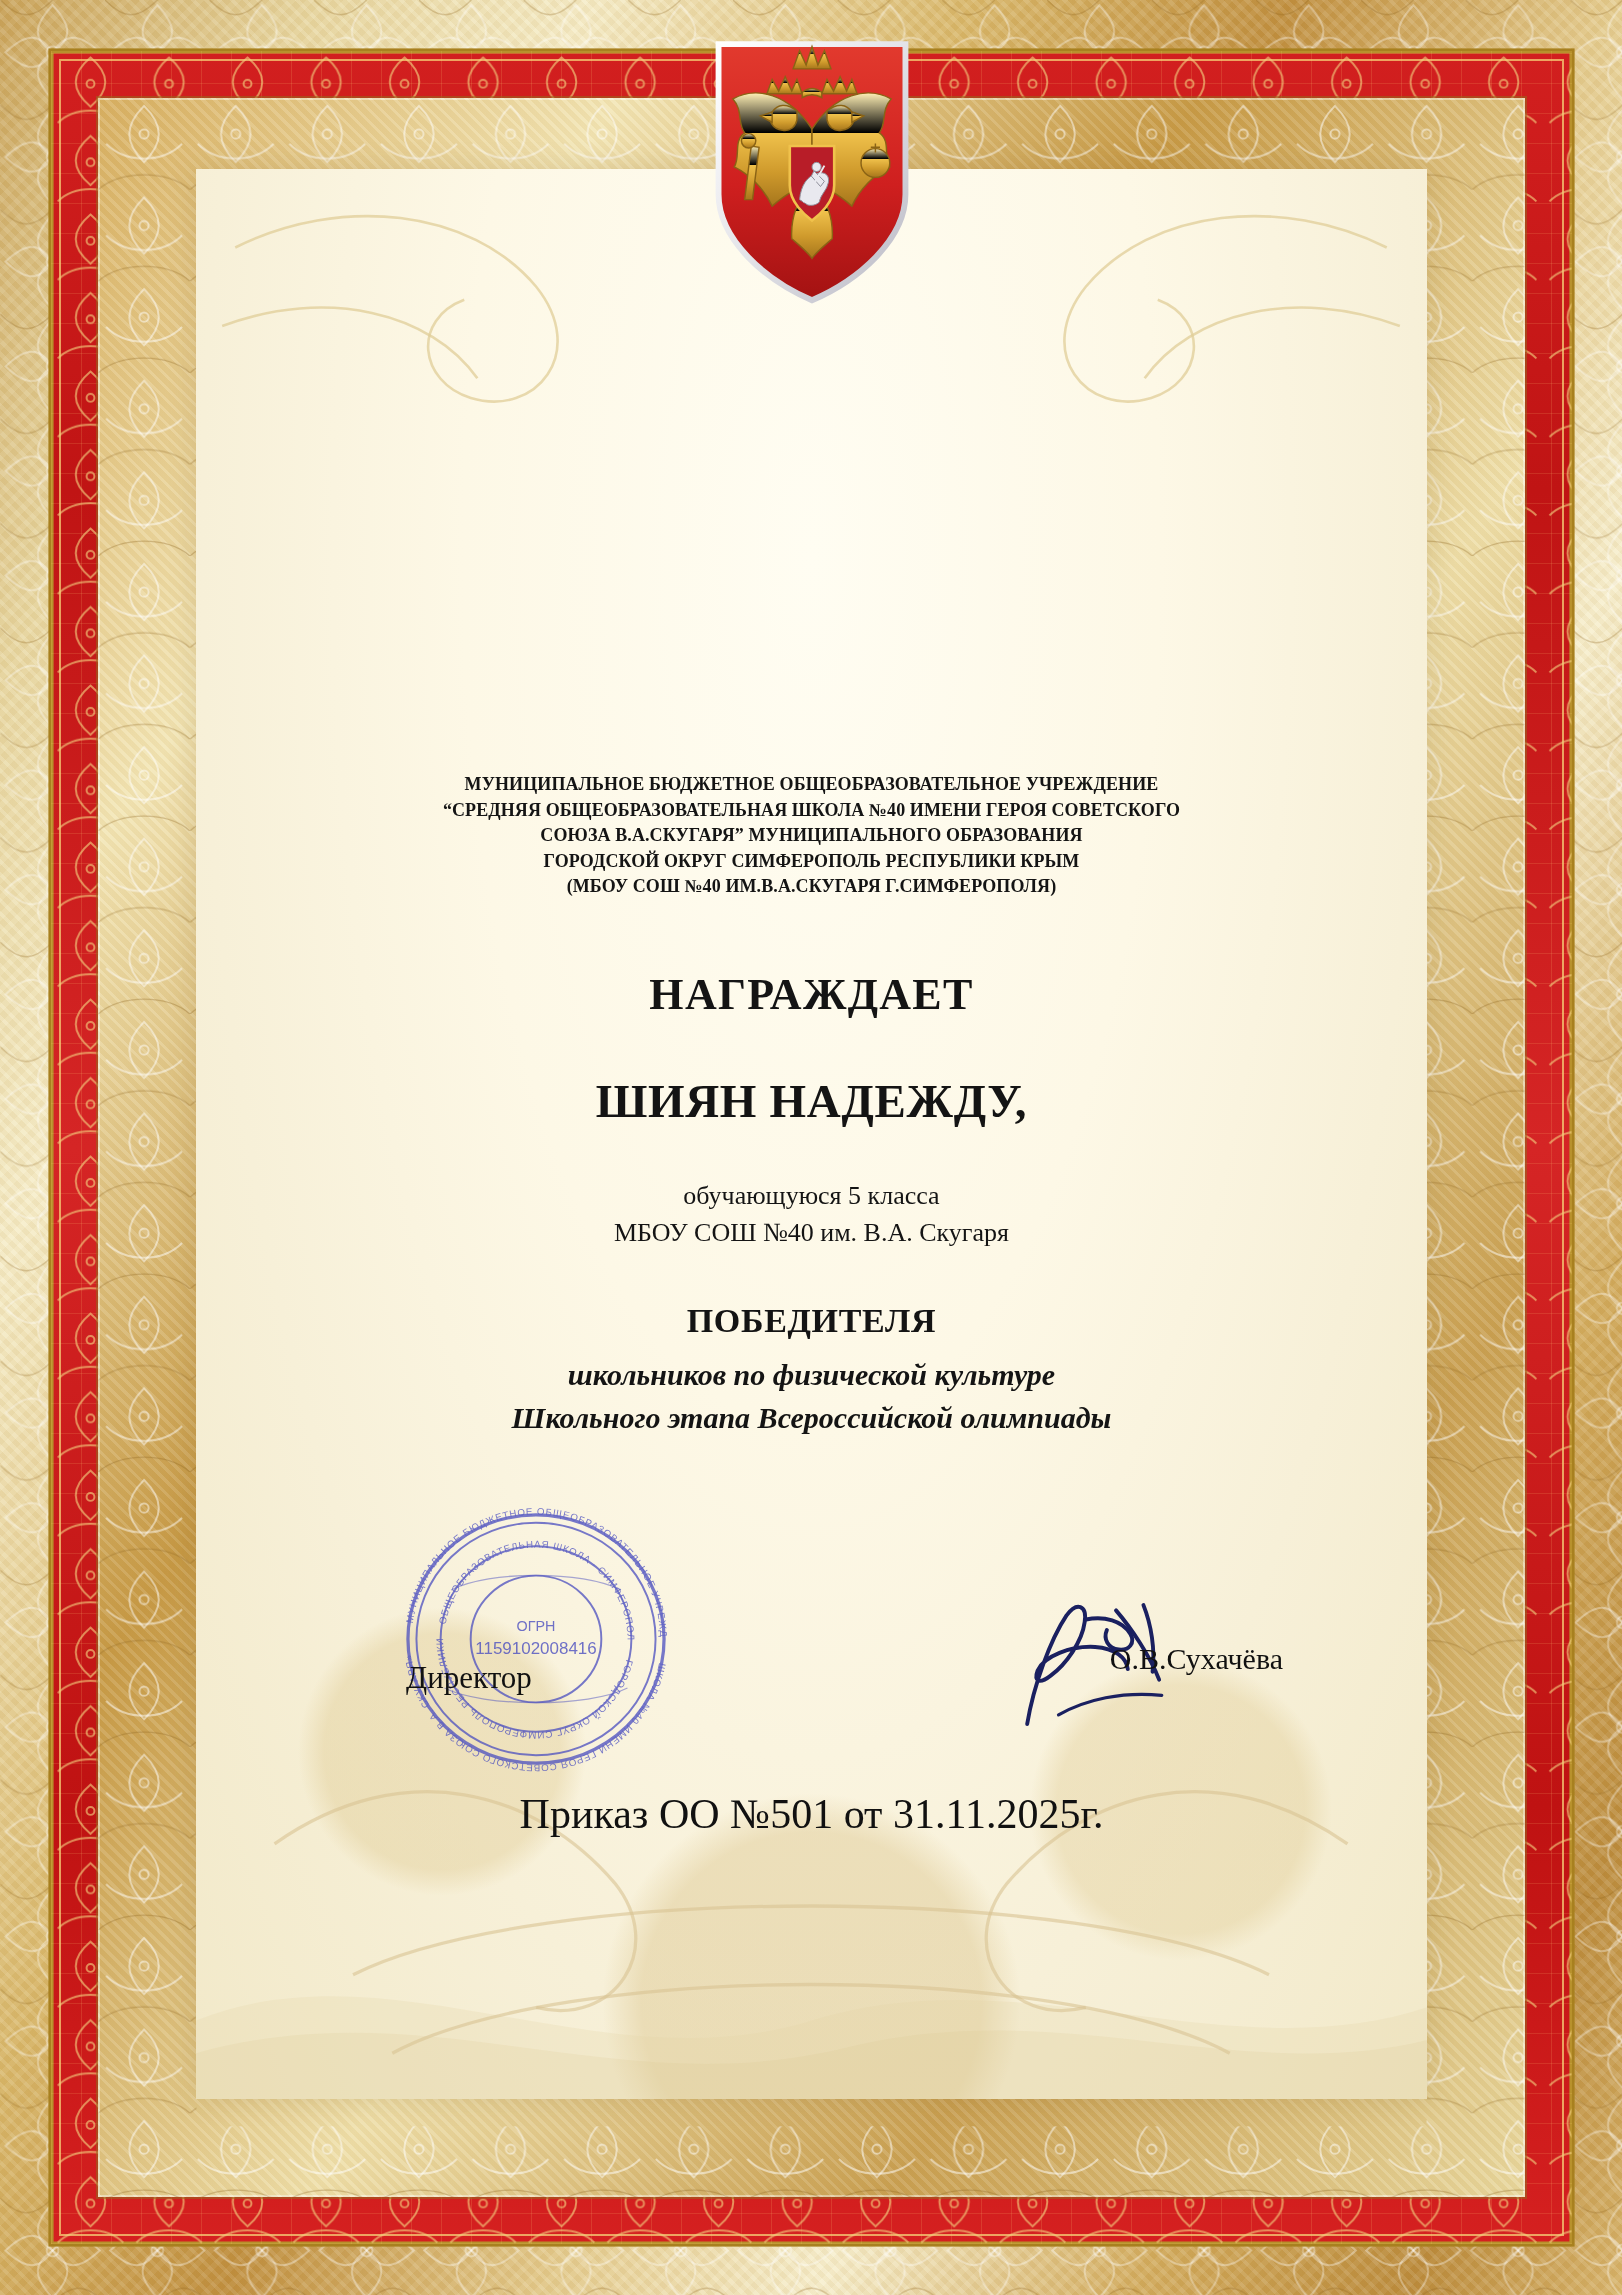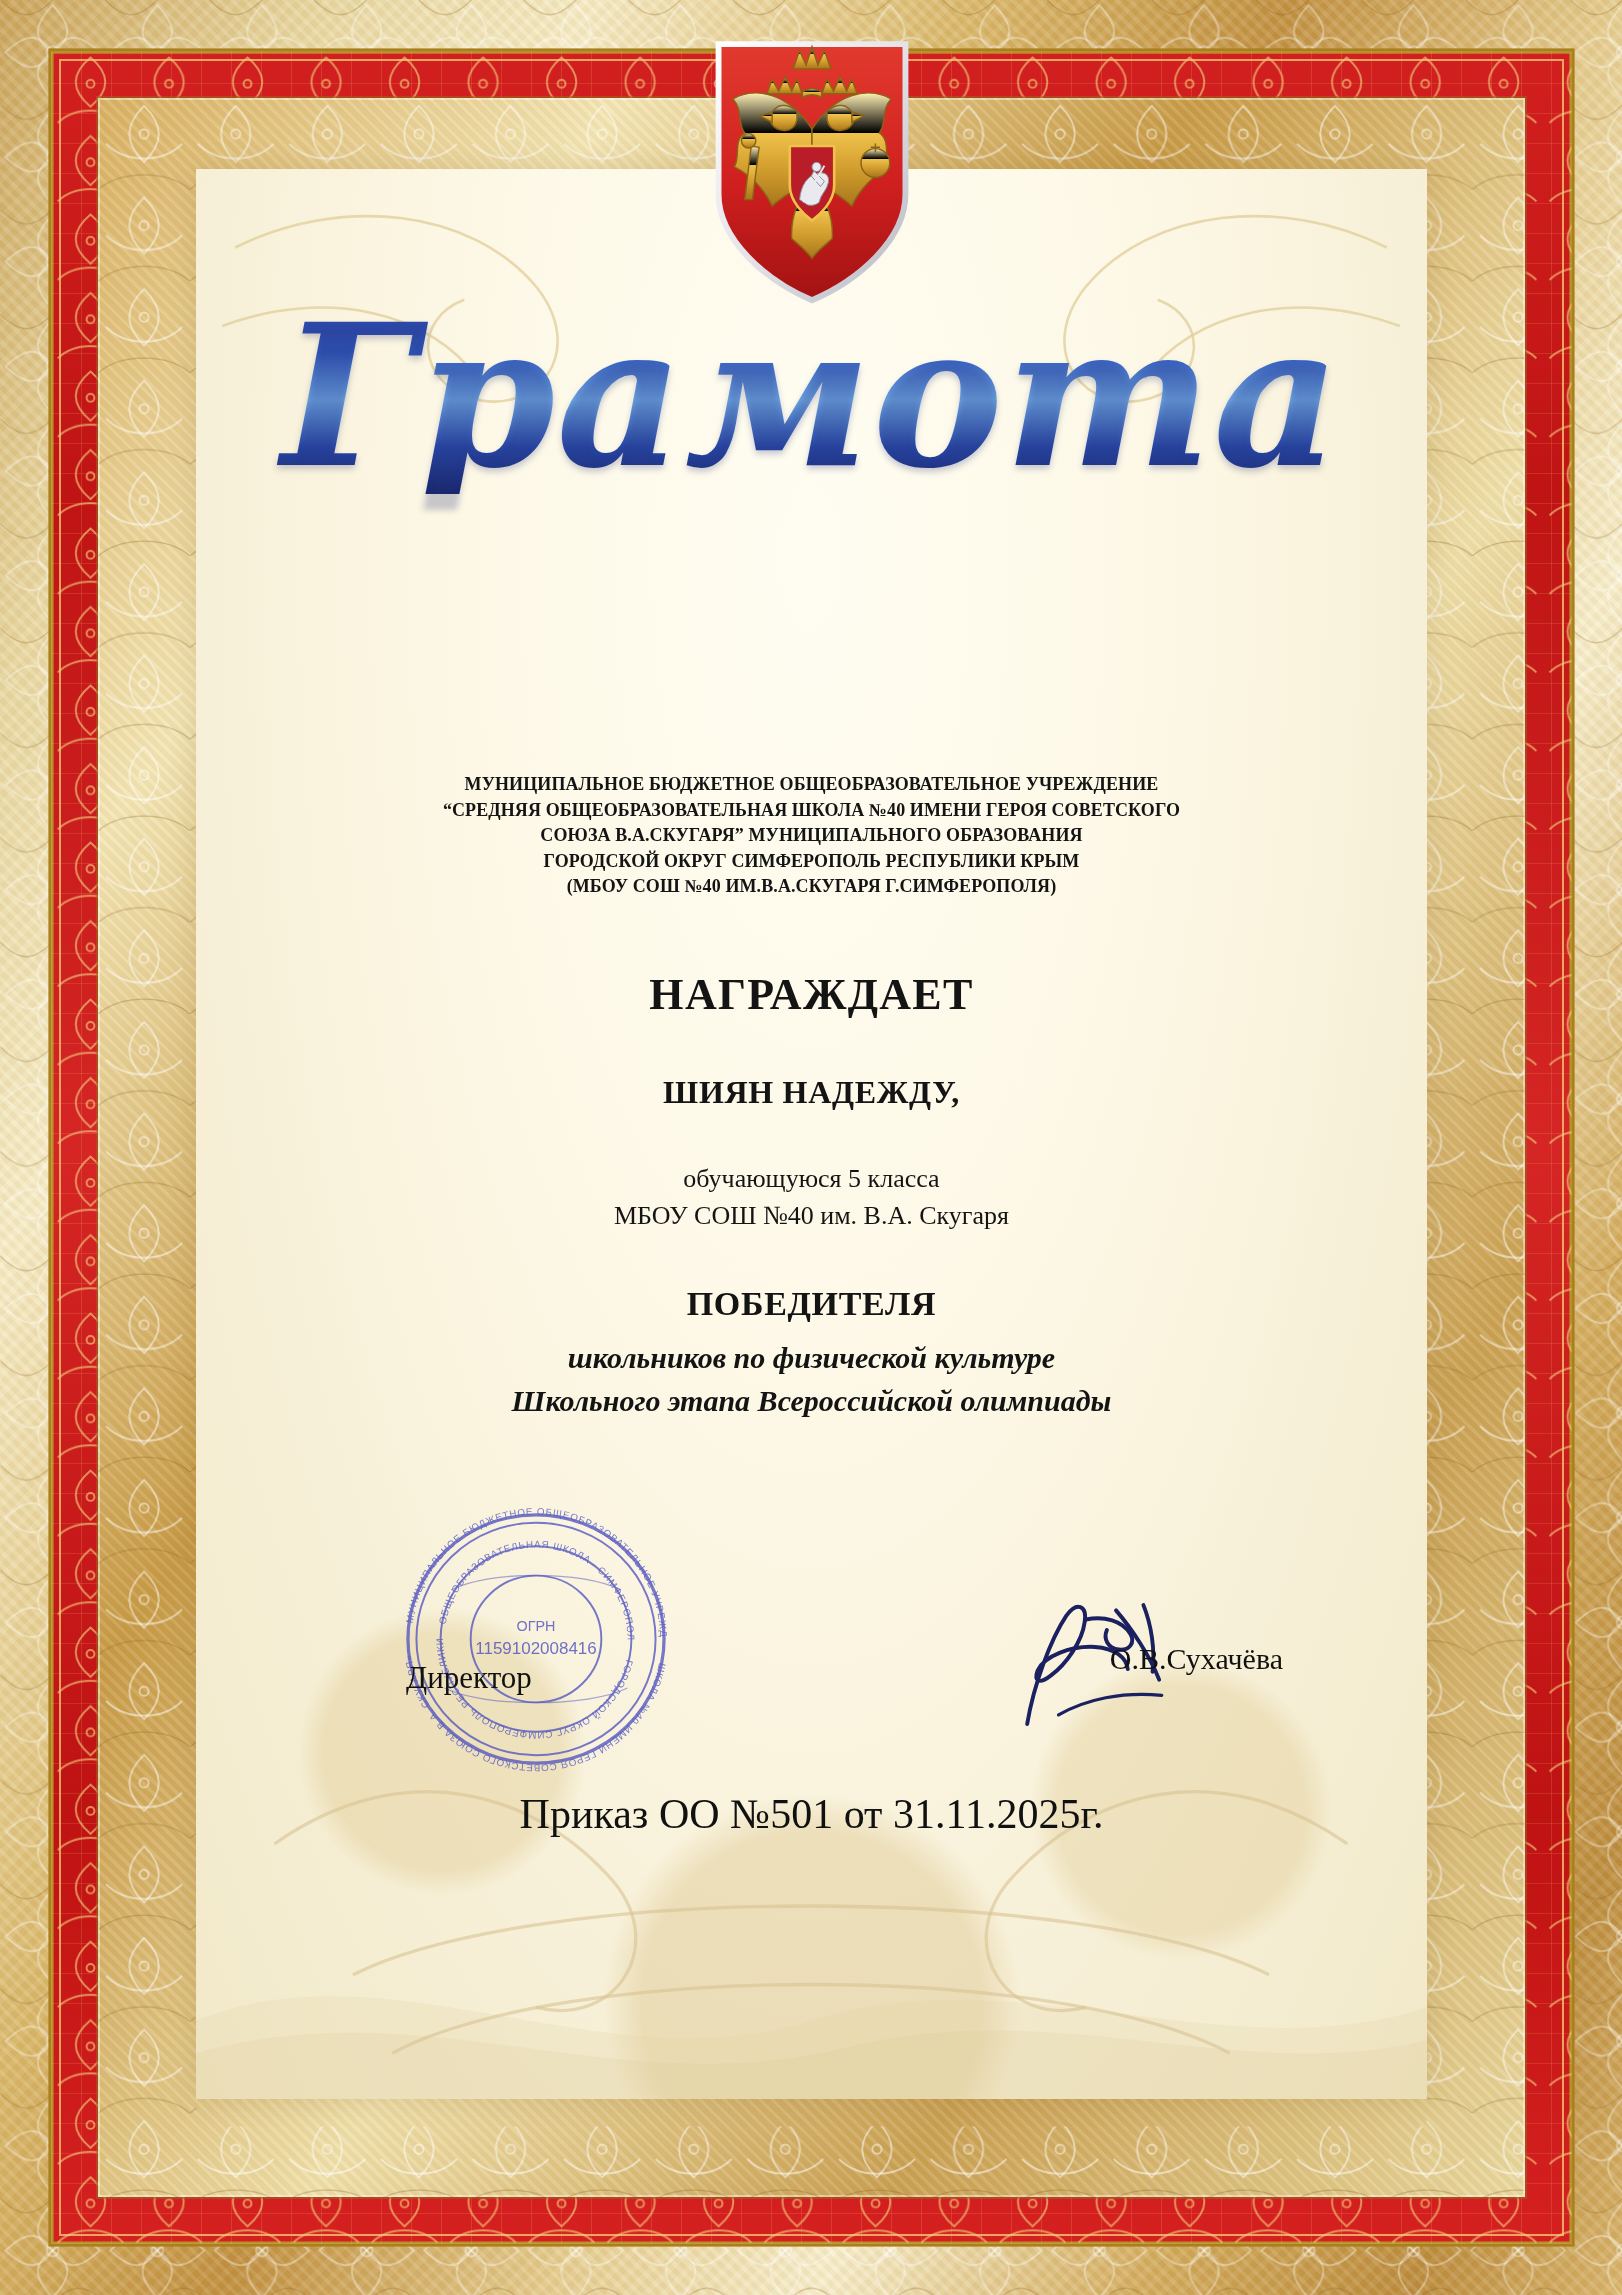--- a/index.html
+++ b/index.html
@@ -154,21 +154,21 @@
   }
   .awards {
     margin-top: 69px;
     font-weight: 700;
     font-size: 44px;
     letter-spacing: 1.3px;
   }
   .recipient {
     margin-top: 54px;
     font-weight: 700;
-    font-size: 32px;
+    font-size: 47px;
     letter-spacing: 0.7px;
     text-align: center;
   }
   .details {
     margin-top: 50px;
     font-size: 26px;
     line-height: 1.42;
   }
   .rank {
     margin-top: 50px;
@@ -396,23 +396,20 @@
                  C172 266 164 268 158 266 Z"></path>
 
         <circle cx="172" cy="208" r="7"></circle>
         <path d="M168 214 L184 230 L178 238 L164 222 Z"></path>
 
         <path d="M184 206 L152 262" stroke="#e9e9ef" stroke-width="3" fill="none"></path>
       </g>
     </g>
   </svg>
 
-  <div class="title-wrap">
-    <div class="title">Грамота</div>
-  </div>
 
   <div class="content">
 
     <div class="org">
       <div>МУНИЦИПАЛЬНОЕ БЮДЖЕТНОЕ ОБЩЕОБРАЗОВАТЕЛЬНОЕ УЧРЕЖДЕНИЕ</div>
       <div>“СРЕДНЯЯ ОБЩЕОБРАЗОВАТЕЛЬНАЯ ШКОЛА №40 ИМЕНИ ГЕРОЯ СОВЕТСКОГО</div>
       <div>СОЮЗА В.А.СКУГАРЯ” МУНИЦИПАЛЬНОГО ОБРАЗОВАНИЯ</div>
       <div>ГОРОДСКОЙ ОКРУГ СИМФЕРОПОЛЬ РЕСПУБЛИКИ КРЫМ</div>
       <div>(МБОУ СОШ №40 ИМ.В.А.СКУГАРЯ Г.СИМФЕРОПОЛЯ)</div>
     </div>

